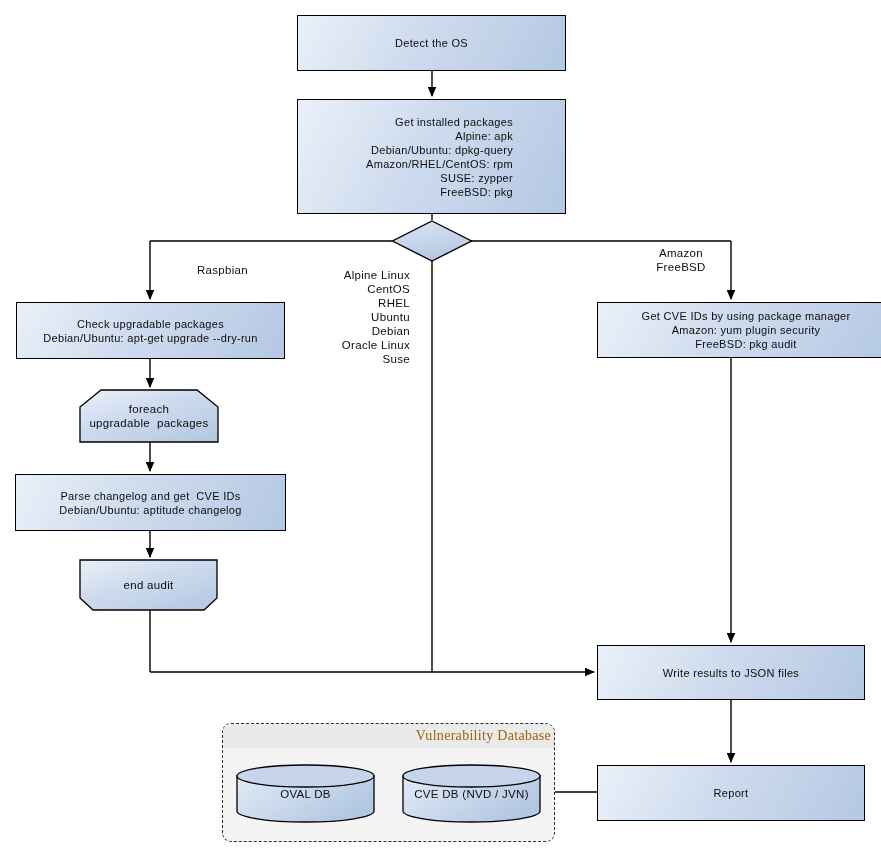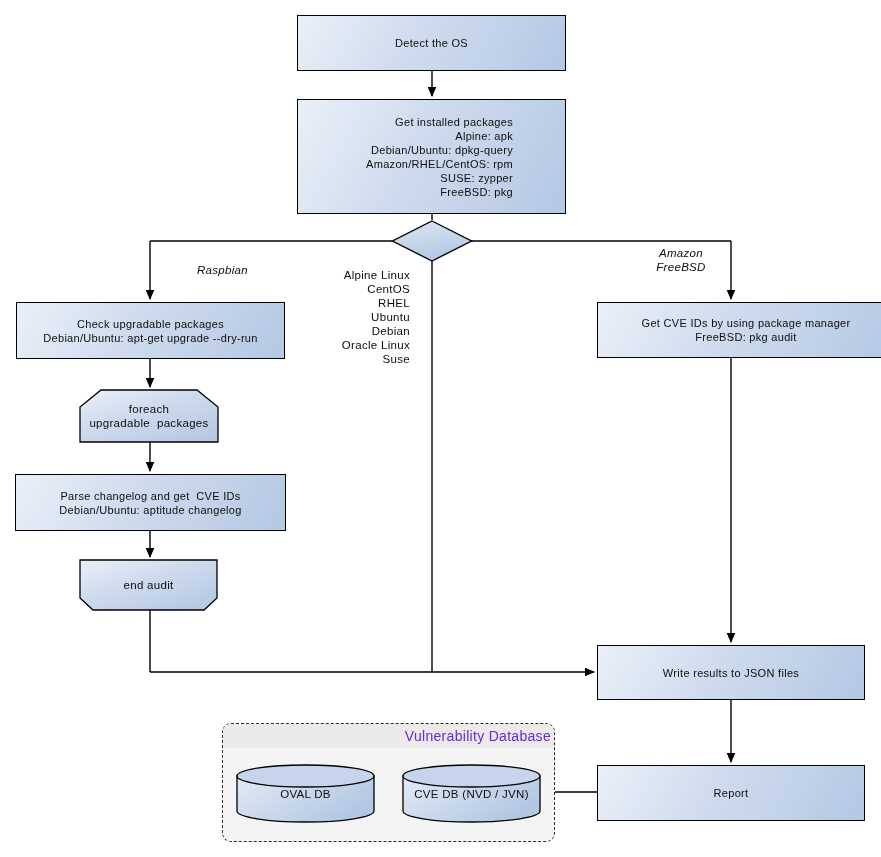--- a/index.html
+++ b/index.html
@@ -23,32 +23,32 @@
   .shape-label{
     position:absolute;display:flex;align-items:center;justify-content:center;
     flex-direction:column;font-size:11.5px;line-height:14px;letter-spacing:.3px;
     text-align:center;z-index:4;
   }
   .shape-label .line{white-space:pre;display:block;}
   .edge-label{
     position:absolute;font-size:11.5px;line-height:14px;letter-spacing:.3px;z-index:4;
   }
   .edge-label .line{white-space:pre;display:block;}
-  .center{text-align:center;font-style:italic;}
+  .center{text-align:center;}
   .right{text-align:right;}
   
   .group{
     position:absolute;left:222px;top:723px;width:333px;height:119px;
     box-sizing:border-box;border:1px dashed #2b2b2b;border-radius:9px;
     background:#f4f4f4;z-index:1;overflow:hidden;
   }
   .group-header{
     height:24px;background:#eaeaea;display:flex;align-items:center;
     justify-content:flex-end;font-size:14px;letter-spacing:.3px;
-    padding:0 3px;box-sizing:border-box;color:#6d28d9;
+    padding:0 3px;box-sizing:border-box;color:#a16207;font-family:Liberation Serif, serif;
   }
   svg{z-index:2;}
 </style>
 </head>
 <body>
 
 <div class="stage">
 
   <div class="group">
     <div class="group-header">Vulnerability Database</div>
@@ -135,20 +135,21 @@
   <div class="node" style="left:15px;top:474px;width:271px;height:57px">
     <div>
         <div class="line">Parse changelog and get  CVE IDs</div>
         <div class="line">Debian/Ubuntu: aptitude changelog</div>
       </div>
   </div>
 
   <div class="node" style="left:597px;top:302px;width:298px;height:56px">
     <div>
         <div class="line">Get CVE IDs by using package manager</div>
+        <div class="line">Amazon: yum plugin security</div>
         <div class="line">FreeBSD: pkg audit</div>
       </div>
   </div>
 
   <div class="node" style="left:597px;top:645px;width:268px;height:55px">
     <span class="line">Write results to JSON files</span>
   </div>
 
   <div class="node" style="left:597px;top:765px;width:268px;height:56px">
     <span class="line">Report</span>

